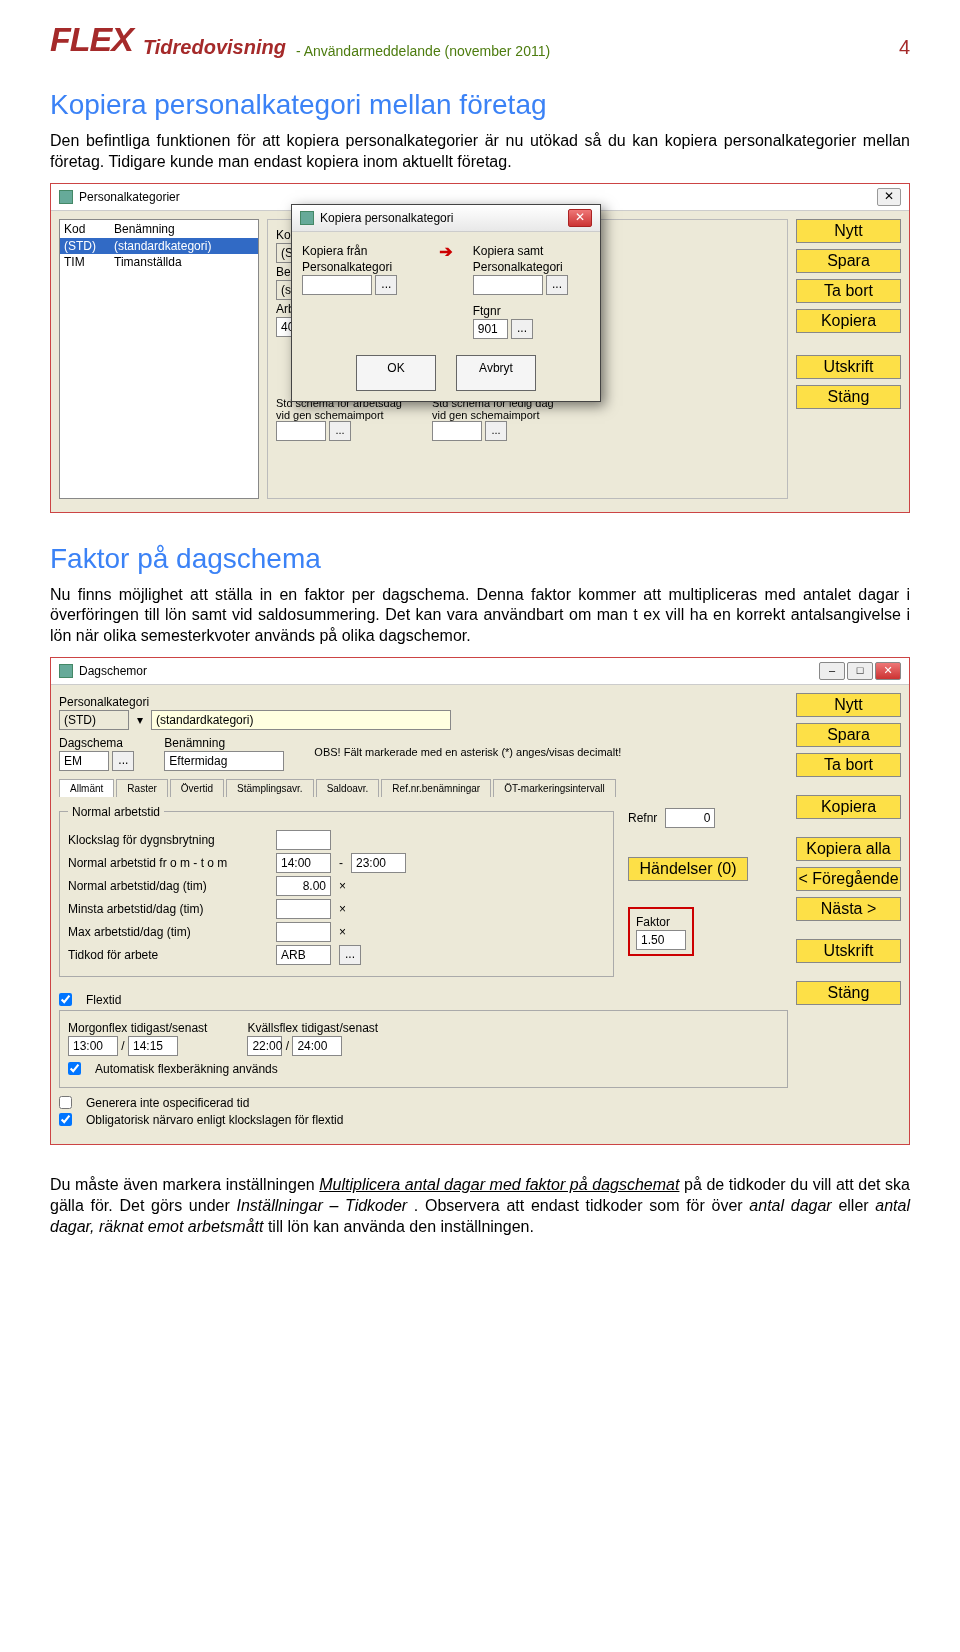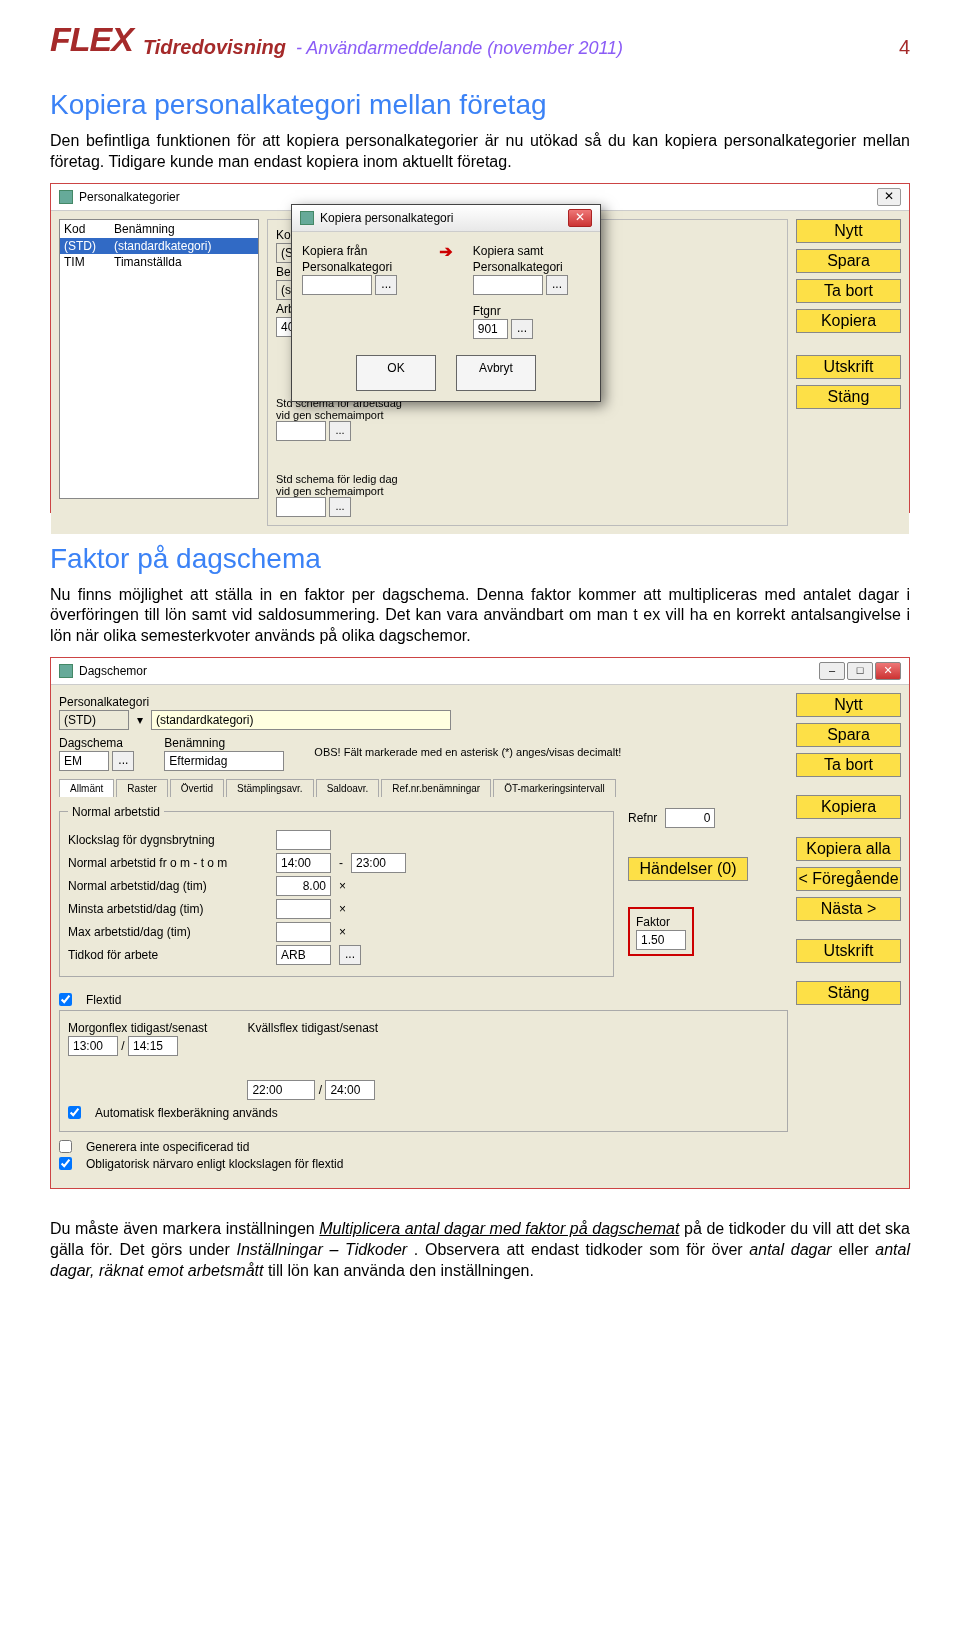--- a/index.html
+++ b/index.html
@@ -26,23 +26,22 @@
     color: #a52a2a;
     letter-spacing: -1px;
   }
   .doc-title {
     font-weight: 900;
     font-style: italic;
     font-size: 20px;
     color: #a52a2a;
   }
   .doc-subtitle {
-    font-style: italic;
-    font-size: 18px;
-    color: #8b5cf6;
+    font-size: 14px;
+    color: #4d7c0f;
     font-weight: normal;
   }
   .page-num {
     margin-left: auto;
     font-size: 20px;
     color: #a52a2a;
   }
   .section-title {
     color: #3b82f6;
     font-size: 28px;
@@ -223,21 +222,21 @@
     </div>
 
     <fieldset class="bg">
       <span class="lbl">Kod</span>
       <span class="tbox ro" style="width:60px;">(STD)</span>
       <span class="lbl">Benäm</span>
       <span class="tbox ro" style="width:60px;">(stand</span>
       <span class="lbl">Arbetst</span>
       <span class="tbox" style="width:50px;">40.00</span>
       <div style="height:60px;"></div>
-      <div style="display:flex; gap:30px; font-size:11px;flex-direction:column;">
+      <div style="display:flex; gap:30px; font-size:11px;">
         <div>
           <div>Std schema för arbetsdag<br>vid gen schemaimport</div>
           <span class="tbox" style="width:50px;"></span>
           <span class="dots-btn">...</span>
         </div>
         <div>
           <div>Std schema för ledig dag<br>vid gen schemaimport</div>
           <span class="tbox" style="width:50px;"></span>
           <span class="dots-btn">...</span>
         </div>
@@ -389,21 +388,21 @@
       <fieldset class="group">
         <div style="display:flex; gap:40px;">
           <div>
             <span class="lbl">Morgonflex tidigast/senast</span>
             <span class="tbox" style="width:50px;">13:00</span>
             <span> / </span>
             <span class="tbox" style="width:50px;">14:15</span>
           </div>
           <div>
             <span class="lbl">Kvällsflex tidigast/senast</span>
-            <span class="tbox" style="width:68px;margin-top:44px;">22:00</span>
+            <span class="tbox" style="width:35px;">22:00</span>
             <span> / </span>
             <span class="tbox" style="width:50px;">24:00</span>
           </div>
         </div>
         <div class="gridrow" style="margin-top:6px;">
           <input type="checkbox" class="chk" checked="" style="">
           <span>Automatisk flexberäkning används</span>
         </div>
       </fieldset>
       <div class="gridrow">

